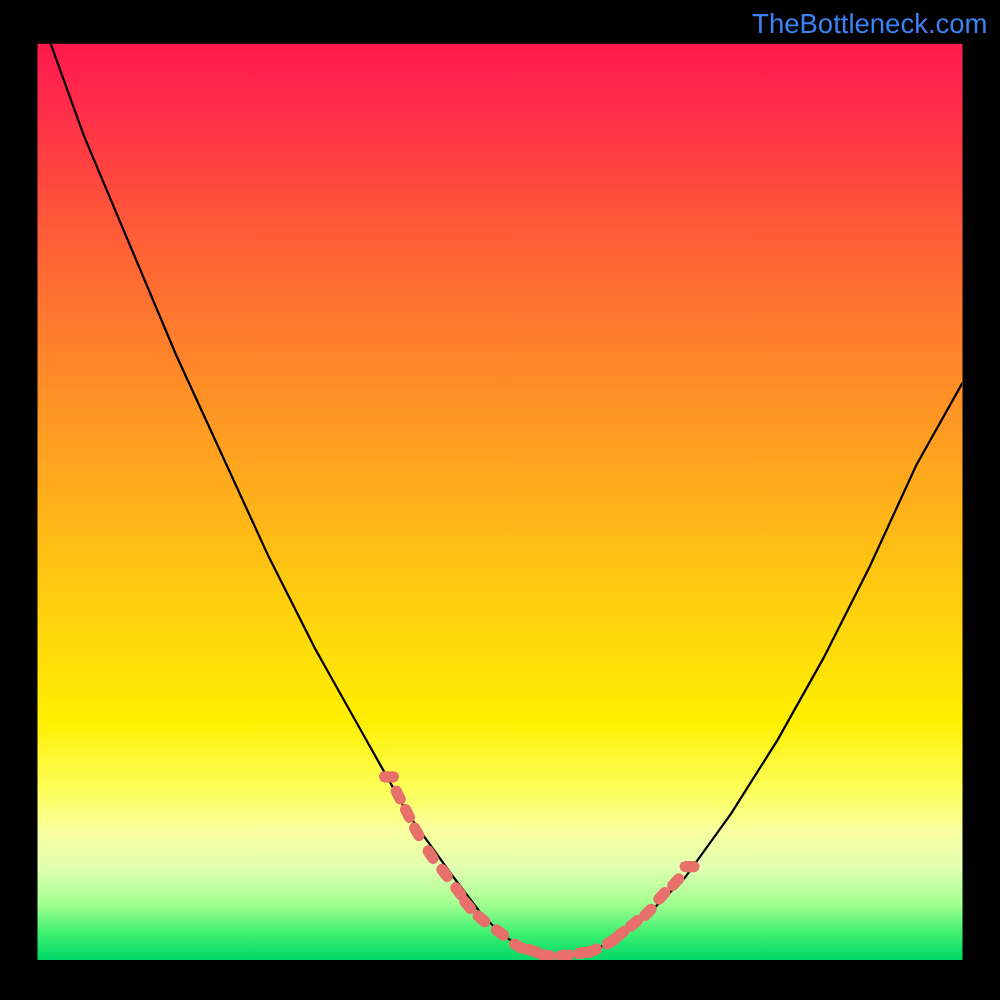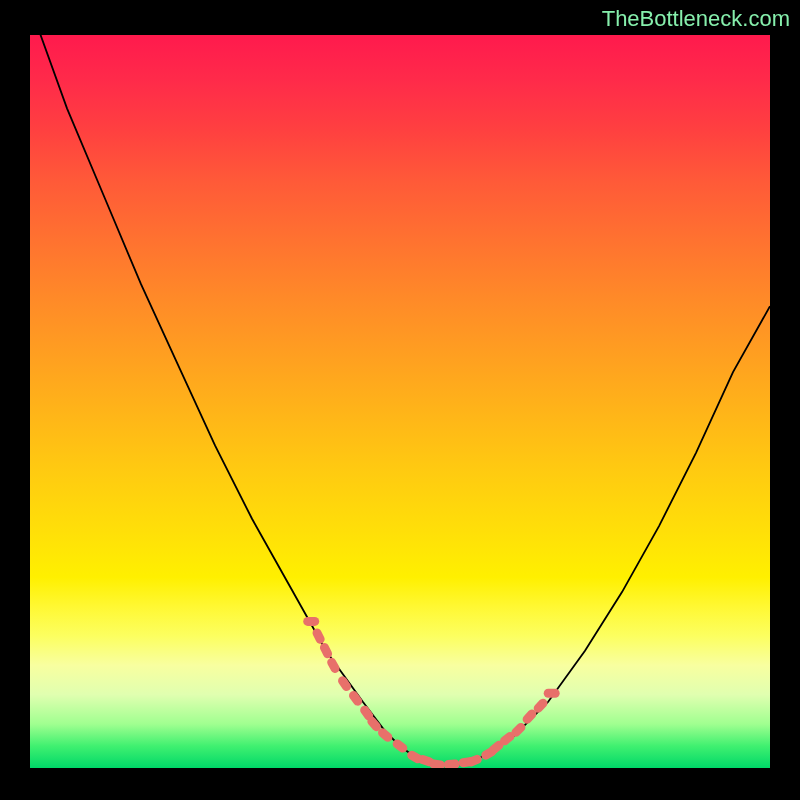--- a/index.html
+++ b/index.html
@@ -8,21 +8,21 @@
     height: 800px;
     background: #000;
     position: relative;
     overflow: hidden;
     font-family: Arial, sans-serif;
   }
   .watermark {
     position: absolute;
     top: 6px;
     right: 10px;
-    color: #86efac;
+    color: #3b82f6;
     font-size: 22px;
     font-weight: 500;
     z-index: 10;
   }
   .plot-area {
     position: absolute;
     left: 30px;
     top: 35px;
     width: 740px;
     height: 733px;

